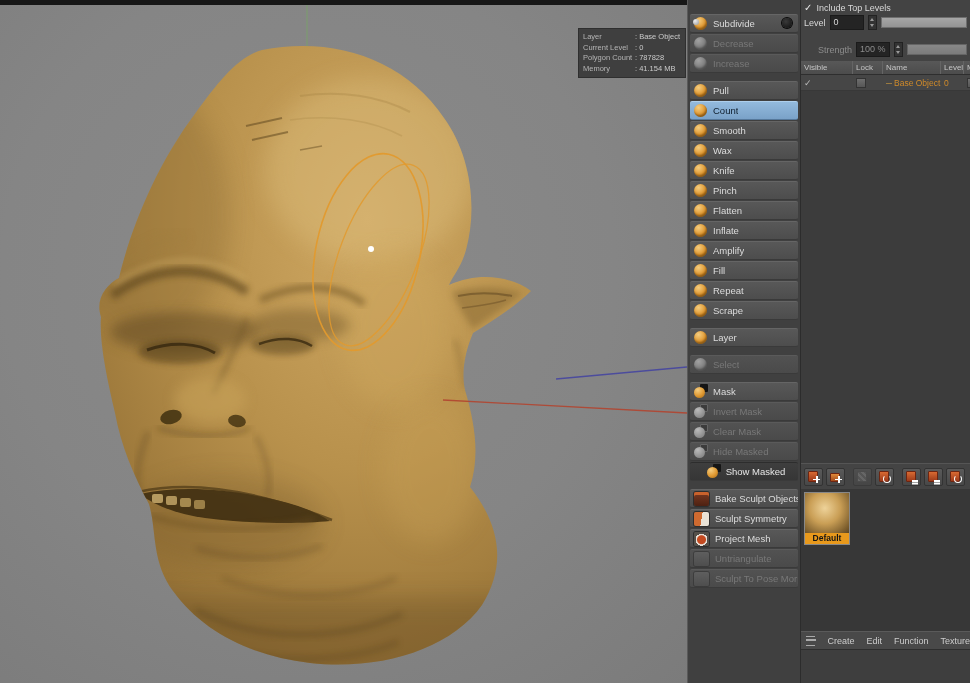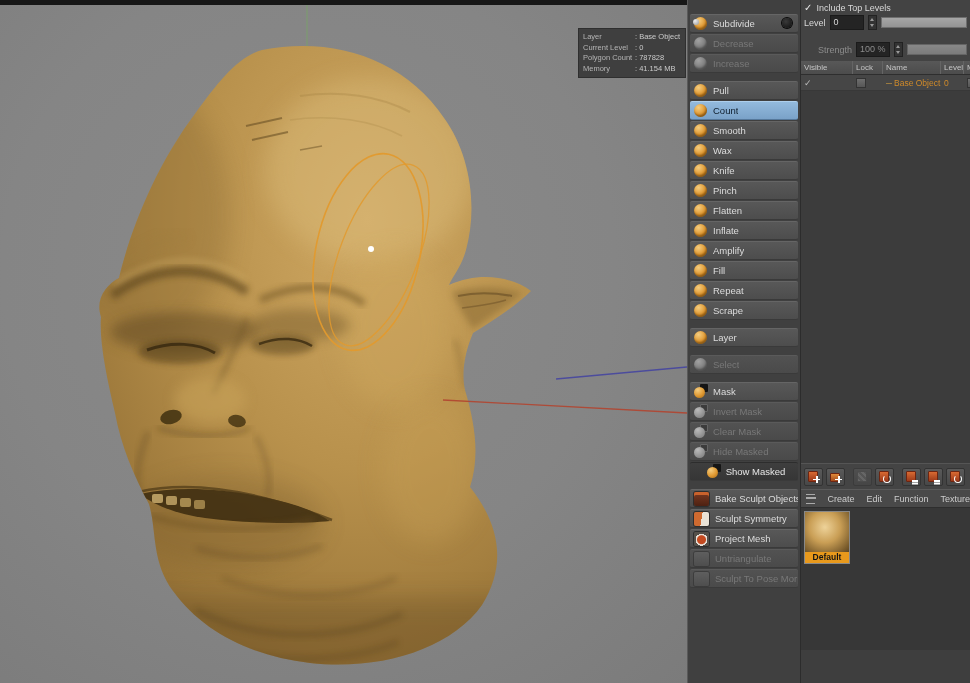--- a/index.html
+++ b/index.html
@@ -426,29 +426,29 @@
       <span class="lmb">
           <span class="pg"></span>
           <span class="bar"></span>
         </span>
       <span class="lmb">
           <span class="pg"></span>
           <span class="mark"></span>
         </span>
     </div>
 
+    <div id="mat-area">
+      <div id="mat-thumb">
+        <div id="mat-sphere"></div>
+        <div id="mat-label">Default</div>
+      </div>
+    </div>
+
     <div id="mat-menubar">
       <span class="menu-ico"></span>
       <span>Create</span>
       <span>Edit</span>
       <span>Function</span>
       <span>Texture</span>
     </div>
-
-    <div id="mat-area">
-      <div id="mat-thumb">
-        <div id="mat-sphere"></div>
-        <div id="mat-label">Default</div>
-      </div>
-    </div>
   </div>
 
 </div>
 
 </body></html>

